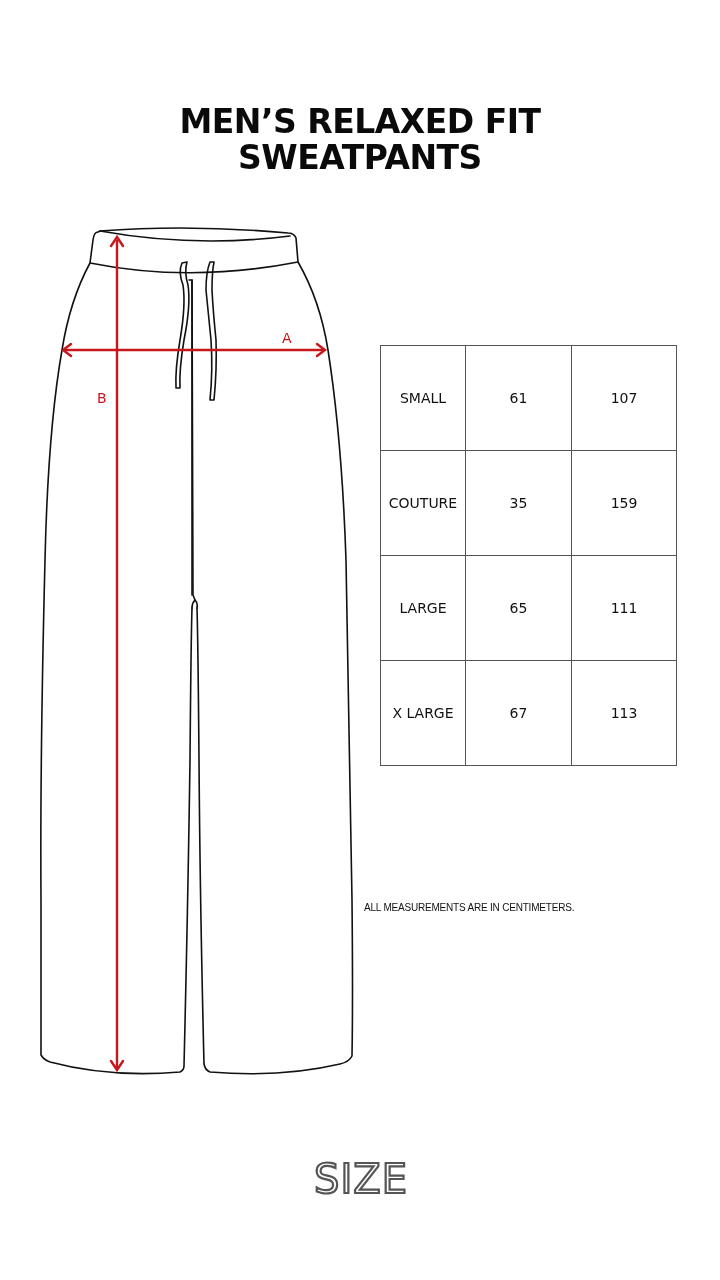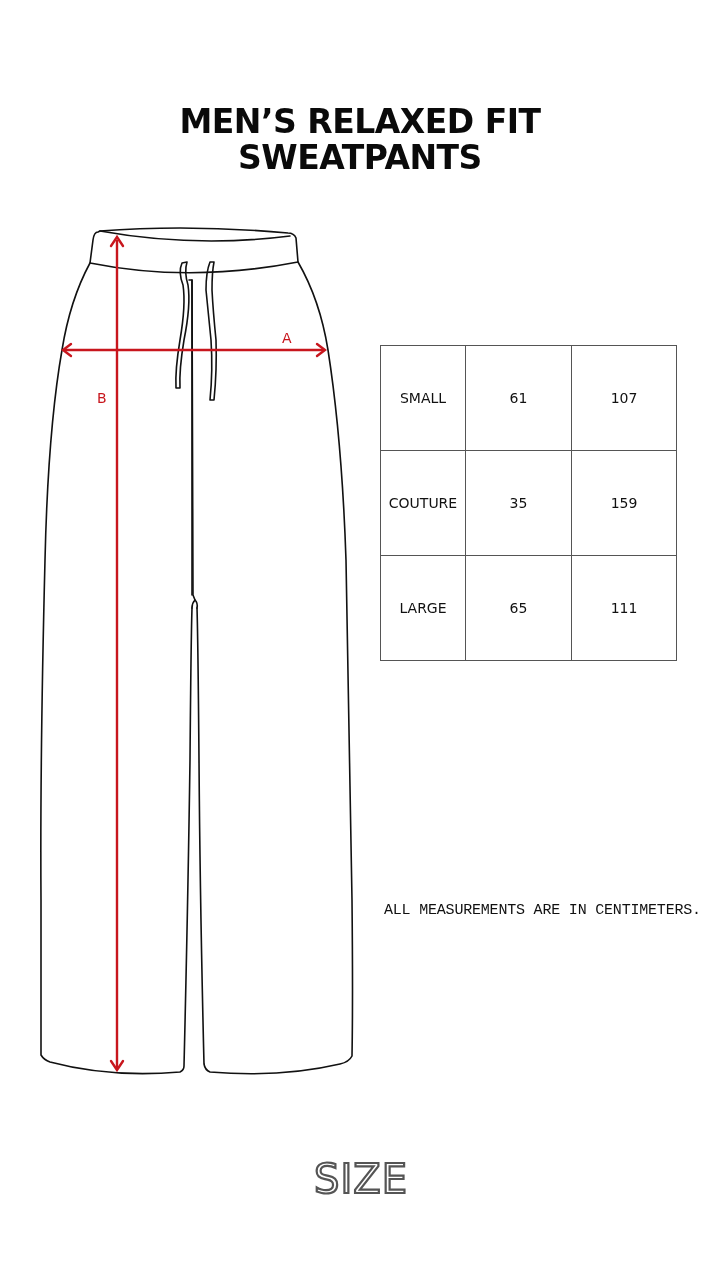--- a/index.html
+++ b/index.html
@@ -5,21 +5,21 @@
   html, body { margin:0; padding:0; background:#ffffff; }
   body { width:720px; height:1280px; position:relative; overflow:hidden; font-family:"Liberation Sans", sans-serif; color:#111; }
   .title { position:absolute; left:0; top:104px; width:720px; text-align:center; font-family:"DejaVu Sans", sans-serif; font-weight:bold; font-size:33px; line-height:36px; letter-spacing:-0.5px; color:#0a0a0a; }
   .title span { display:block; }
   .drawing { position:absolute; left:0; top:0; width:720px; height:1280px; }
   .size-table { position:absolute; left:380px; top:345px; width:297px; border-collapse:collapse; }
   .size-table td { border:1.5px solid #555; text-align:center; vertical-align:middle; font-family:"DejaVu Sans", sans-serif; font-size:14px; color:#111; height:104px; padding:0; }
   .size-table td.c0 { width:84px; }
   .size-table td.c1 { width:105px; }
   .size-table td.c2 { width:104px; }
-  .note { position:absolute; left:384px; top:902px; font-family:Liberation Mono, monospace; font-size:15px; color:#111; letter-spacing:-0.2px; white-space:nowrap; }
+  .note { position:absolute; left:364px; top:902px; font-family:Liberation Sans, sans-serif; font-size:10px; color:#111; letter-spacing:-0.2px; white-space:nowrap; }
   .logo { position:absolute; left:270px; top:1162px; width:182px; text-align:center; font-family:"DejaVu Sans", sans-serif; font-size:40px; line-height:34px; letter-spacing:1px; color:transparent; -webkit-text-stroke:2.2px #555; font-weight:normal; }
   .logo span { display:block; }
   .label-a, .label-b { position:absolute; font-family:"DejaVu Sans", sans-serif; font-size:14px; color:#c8161d; }
 </style>
 </head>
 <body>
 
 <div class="title">
   <span>MEN’S RELAXED FIT</span>
   <span>SWEATPANTS</span>
@@ -68,20 +68,25 @@
   <tr>
     <td class="c0">COUTURE</td>
     <td class="c1">35</td>
     <td class="c2">159</td>
   </tr>
   <tr>
     <td class="c0">LARGE</td>
     <td class="c1">65</td>
     <td class="c2">111</td>
   </tr>
+  <tr>
+    <td class="c0">X LARGE</td>
+    <td class="c1">67</td>
+    <td class="c2">113</td>
+  </tr>
 </tbody>
   </table>
 
 <div class="note">ALL MEASUREMENTS ARE IN CENTIMETERS.</div>
 
 <div class="logo">
   <span>SIZE</span>
 </div>
 
 </body></html>

